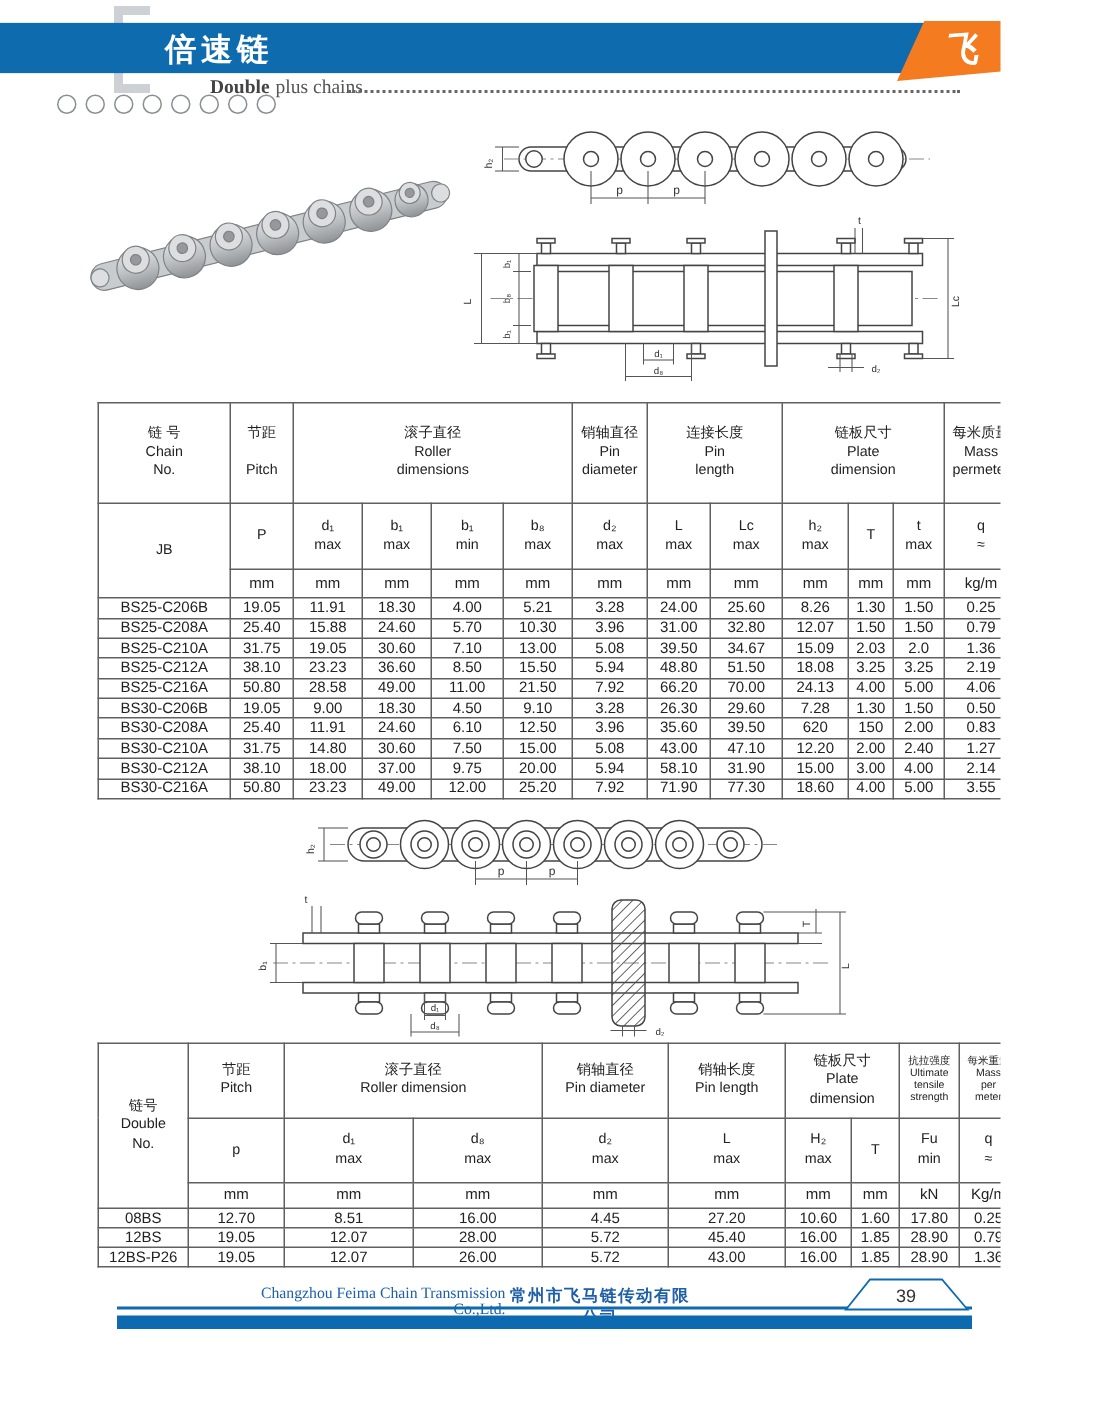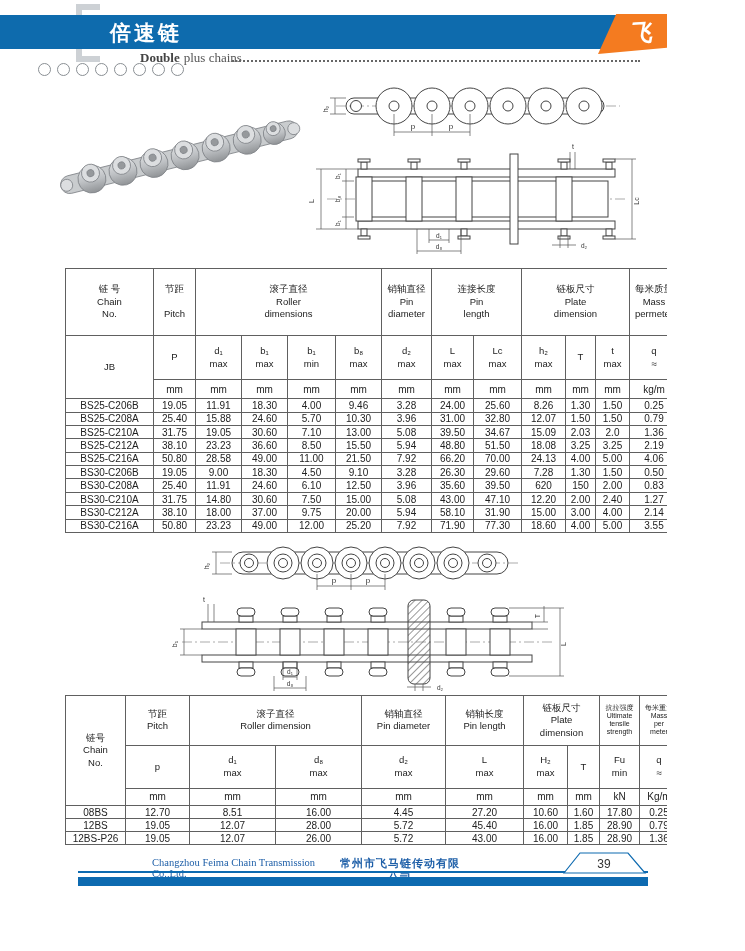--- a/index.html
+++ b/index.html
@@ -38,21 +38,21 @@
   .tbl table{border-collapse:collapse;table-layout:fixed;width:100%;height:100%;}
   .tbl th,.tbl td{border:1px solid #606060;text-align:center;vertical-align:middle;
                   padding:0 1px;font-weight:normal;color:#222;overflow:hidden;}
   .tbl th{white-space:pre-line;font-size:9.5px;line-height:1.3;}
   .tbl td{font-size:10px;white-space:nowrap;}
   .tbl .sub th{font-size:9.5px;}
   .tbl .units th{font-size:10px;margin-top:11px;}
   .tbl th.tiny{font-size:7px;line-height:1.15;}
 
   
-  .foot-en{position:absolute;left:152px;top:857px;width:185px;text-align:left;
+  .foot-en{position:absolute;left:152px;top:857px;width:185px;text-align:right;
            font-family:"Liberation Serif",serif;font-size:10.5px;color:#1e5fa8;}
   .foot-cn{position:absolute;left:335px;top:856px;width:130px;text-align:center;
            font-size:11px;font-weight:bold;color:#1e5fa8;letter-spacing:1px;}
   .foot-line{position:absolute;left:78px;top:871px;width:570px;height:2px;background:#0d6ab0;}
   .foot-bar{position:absolute;left:78px;top:877px;width:570px;height:9px;background:#0d6ab0;}
   .page-tab{position:absolute;left:558px;top:851px;}
 </style>
 </head>
 <body>
 
@@ -305,21 +305,21 @@
         <th>kg/m</th>
       </tr>
       </tbody>
         <tbody>
           <tr>
             <td>BS25-C206B</td>
             <td>19.05</td>
             <td>11.91</td>
             <td>18.30</td>
             <td>4.00</td>
-            <td>9.46</td>
+            <td>5.21</td>
             <td>3.28</td>
             <td>24.00</td>
             <td>25.60</td>
             <td>8.26</td>
             <td>1.30</td>
             <td>1.50</td>
             <td>0.25</td>
           </tr>
           <tr>
             <td>BS25-C208A</td>
@@ -588,21 +588,21 @@
         <col style="width:84px">
           <col style="width:78px">
           <col style="width:44px">
           <col style="width:32px">
         <col style="width:40px">
           <col style="width:39px">
       </colgroup>
       <tbody>
           <tr style="height:46px">
         <th rowspan="3">链号
-Chain
+Double
 No.</th>
         <th>节距
 Pitch</th>
         <th colspan="2">滚子直径
 Roller dimension</th>
         <th>销轴直径
 Pin diameter</th>
         <th>销轴长度
 Pin length</th>
         <th colspan="2">链板尺寸

